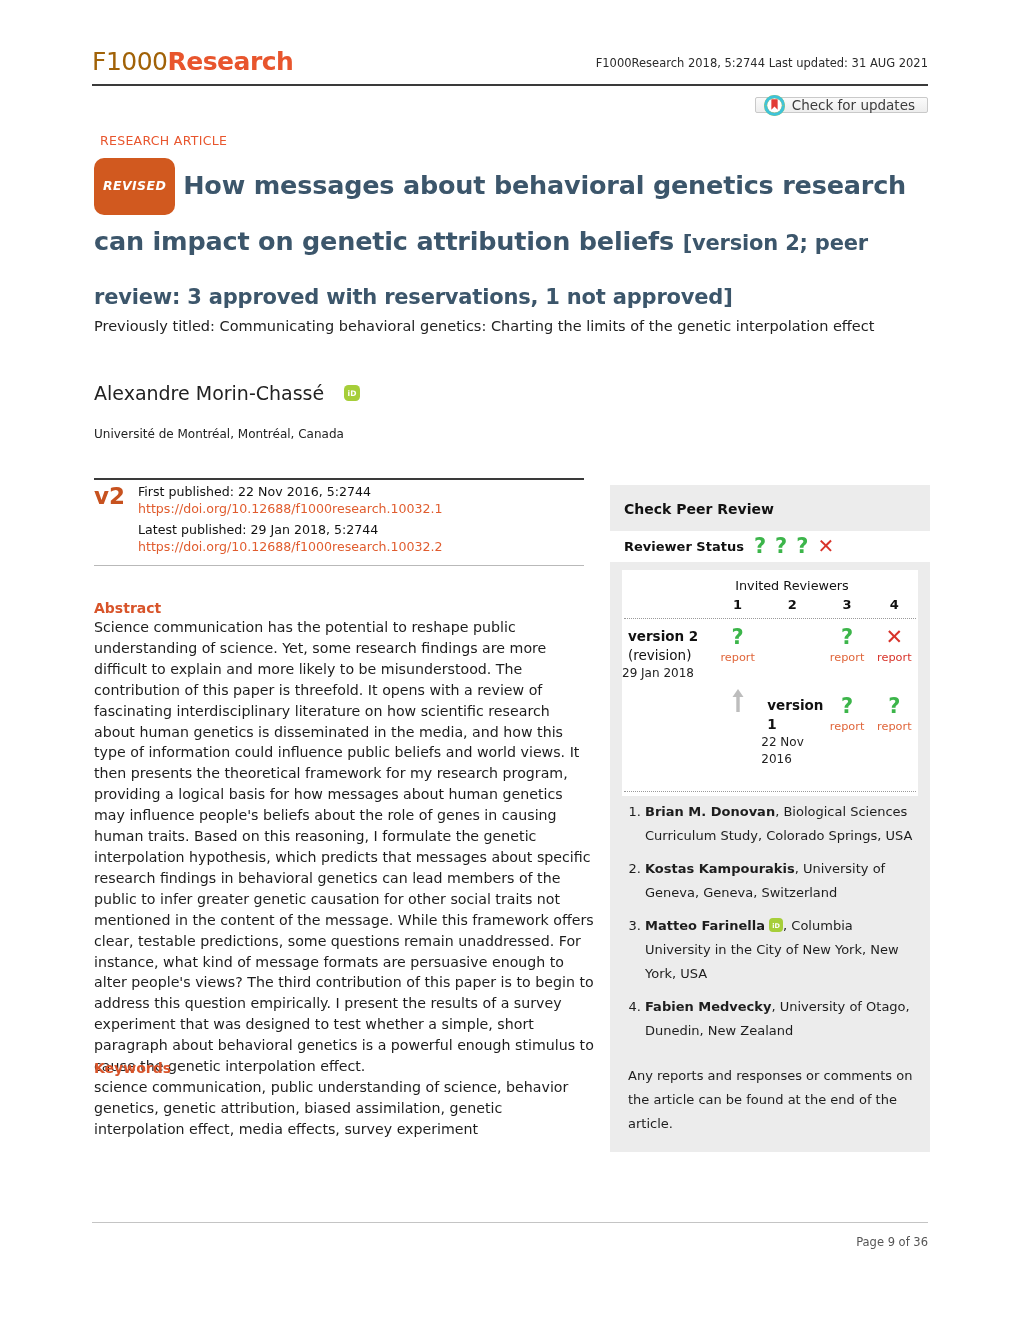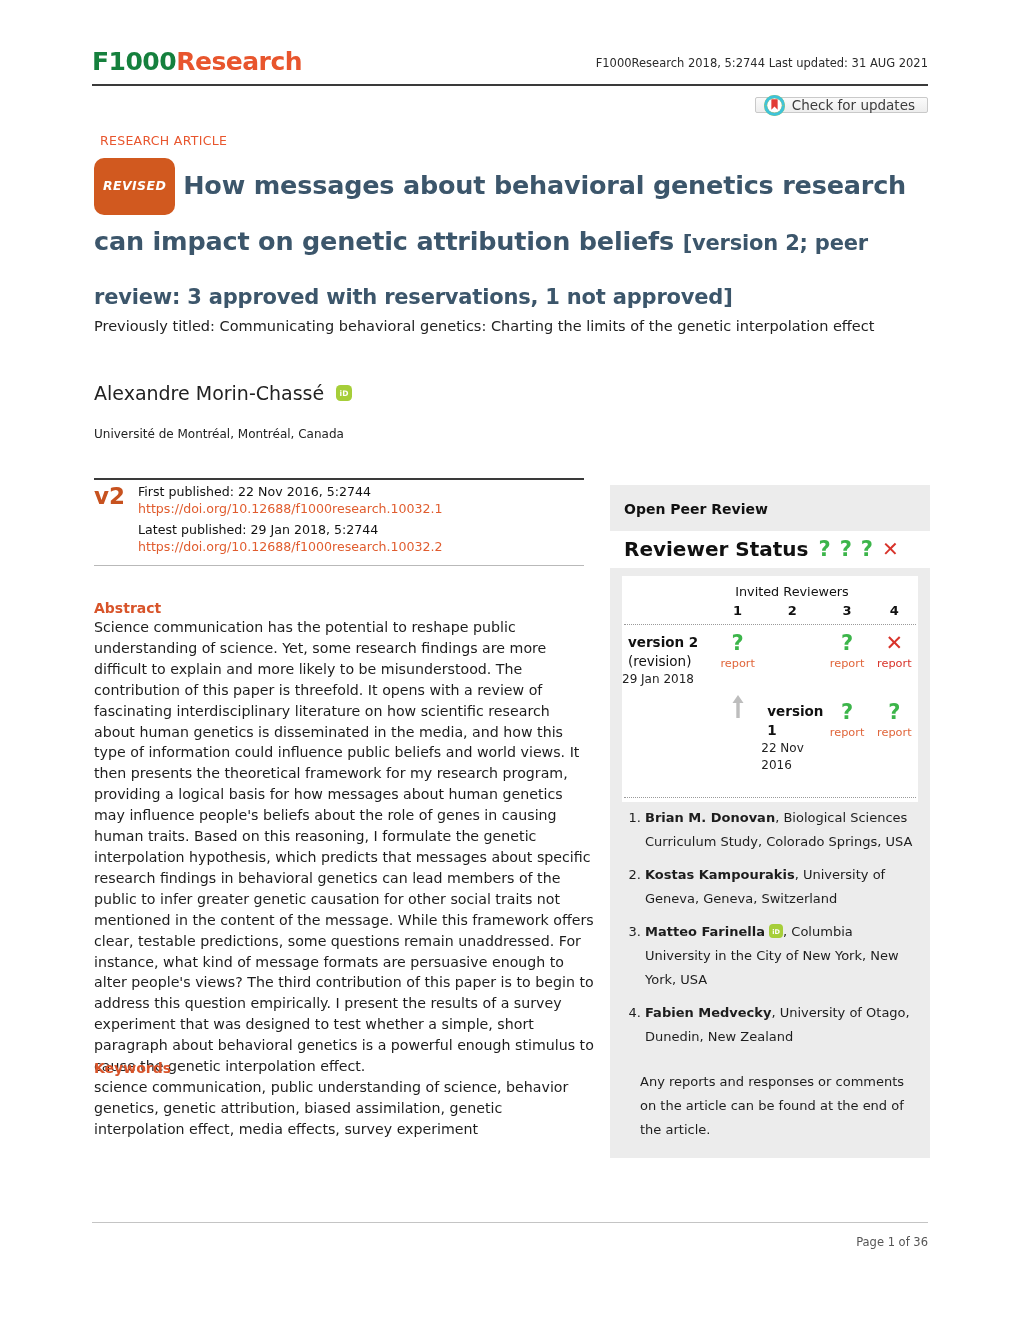--- a/index.html
+++ b/index.html
@@ -31,22 +31,22 @@
   }
   .logo {
     position: absolute;
     left: 0; top: 0;
     font-size: 25px;
     letter-spacing: -0.5px;
     white-space: nowrap;
     line-height: 28px;
   }
   .logo .f1000 {
-    color: #15803d;
-    font-weight: 700;
+    color: #a16207;
+    font-weight: 400;
     font-family: "DejaVu Sans", "Liberation Sans", sans-serif;
   }
   .logo .research {
     color: #e8552d;
     font-weight: bold;
   }
   .header-cite {
     position: absolute;
     right: 0; top: 8px;
     font-size: 11.5px;
@@ -130,21 +130,21 @@
     line-height: 32px;
   }
   .authors {
     position: absolute;
     left: 94px; top: 380px;
     font-size: 19px;
     color: #222;
     line-height: 26px;
     display: flex;
     align-items: center;
-    gap: 10px;
+    gap: 18px;
   }
   .affil {
     position: absolute;
     left: 94px; top: 427px;
     font-size: 12px;
     color: #222;
   }
   .orcid {
     display: inline-block;
     width: 16px; height: 16px;
@@ -233,21 +233,21 @@
     padding: 16px 14px 14px 14px;
   }
   .opr-status-row {
     background: #ffffff;
     display: flex;
     align-items: center;
     gap: 10px;
     padding: 6px 14px 7px 14px;
   }
   .opr-status-label {
-    font-size: 20px;
+    font-size: 13px;
     font-weight: bold;
     color: #111;
   }
   .opr-status-icons {
     display: flex;
     align-items: center;
     gap: 9px;
   }
   .q-mark {
     color: #3cb54a;
@@ -348,21 +348,21 @@
     list-style: decimal;
   }
   .opr-reviewers li {
     font-size: 13px;
     line-height: 24px;
     color: #1d1d1d;
     margin-bottom: 9px;
   }
   .opr-reviewers li b { font-weight: bold; }
   .opr-note {
-    padding: 6px 14px 16px 30px;
+    padding: 6px 14px 16px 18px;
     font-size: 13px;
     line-height: 24px;
     color: #1d1d1d;
   }
 
   
   .footer-rule {
     position: absolute;
     left: 92px; top: 1222px;
     width: 836px;
@@ -442,21 +442,21 @@
     <div class="sec-head">Abstract</div>
     <p>Science communication has the potential to reshape public understanding of science. Yet, some research findings are more difficult to explain and more likely to be misunderstood. The contribution of this paper is threefold. It opens with a review of fascinating interdisciplinary literature on how scientific research about human genetics is disseminated in the media, and how this type of information could influence public beliefs and world views. It then presents the theoretical framework for my research program, providing a logical basis for how messages about human genetics may influence people's beliefs about the role of genes in causing human traits. Based on this reasoning, I formulate the genetic interpolation hypothesis, which predicts that messages about specific research findings in behavioral genetics can lead members of the public to infer greater genetic causation for other social traits not mentioned in the content of the message. While this framework offers clear, testable predictions, some questions remain unaddressed. For instance, what kind of message formats are persuasive enough to alter people's views? The third contribution of this paper is to begin to address this question empirically. I present the results of a survey experiment that was designed to test whether a simple, short paragraph about behavioral genetics is a powerful enough stimulus to cause the genetic interpolation effect.</p>
   </div>
 
   <div class="keywords">
     <div class="sec-head">Keywords</div>
     <p>science communication, public understanding of science, behavior genetics, genetic attribution, biased assimilation, genetic interpolation effect, media effects, survey experiment</p>
   </div>
 
   <div class="opr">
-    <div class="opr-title">Open Peer Review</div>
+    <div class="opr-title">Check Peer Review</div>
 
     <div class="opr-status-row">
       <span class="opr-status-label">Reviewer Status</span>
       <span class="opr-status-icons">
         <span class="q-mark">?</span>
         <span class="q-mark">?</span>
         <span class="q-mark">?</span>
         <span class="x-mark">✕</span>
       </span>
     </div>
@@ -534,15 +534,15 @@
               <text x="16" y="22" font-size="15" font-weight="bold" fill="#ffffff" text-anchor="middle" font-family="DejaVu Sans, sans-serif">iD</text>
             </svg><span>, Columbia University in the City of New York, New York, USA</span></li>
         <li><b>Fabien Medvecky</b><span>, University of Otago, Dunedin, New Zealand</span></li>
       </ol>
     </div>
 
     <div class="opr-note">Any reports and responses or comments on the article can be found at the end of the article.</div>
   </div>
 
   <div class="footer-rule"></div>
-  <div class="page-num">Page 1 of 36</div>
+  <div class="page-num">Page 9 of 36</div>
 
 </div>
 
 </body></html>

